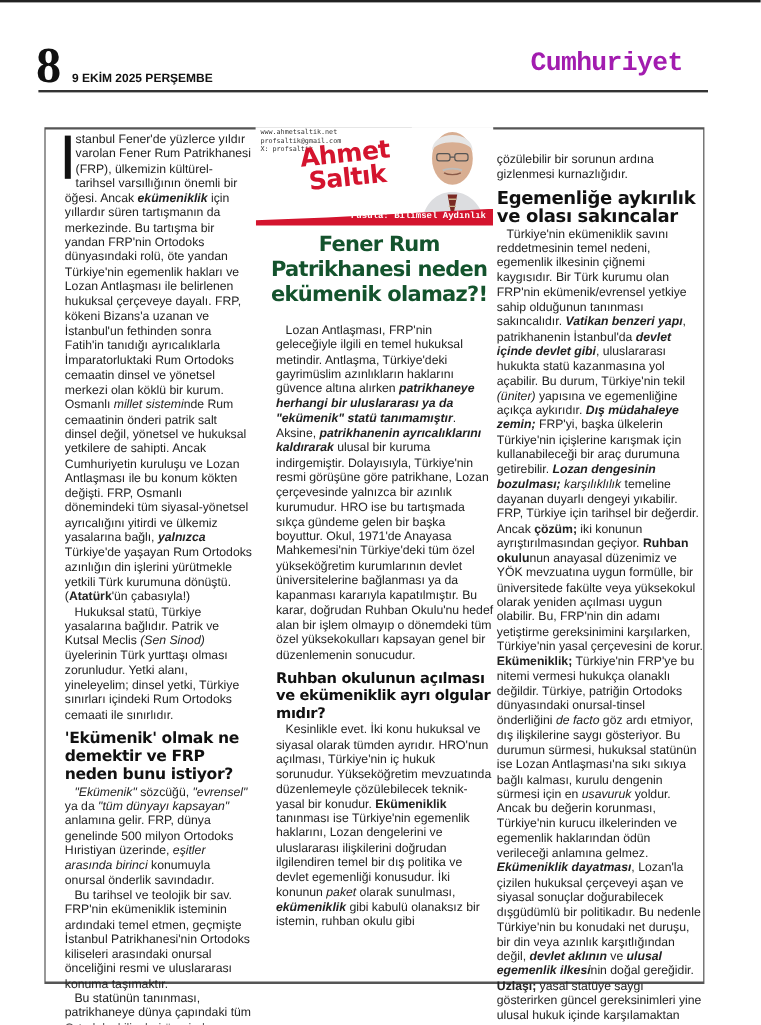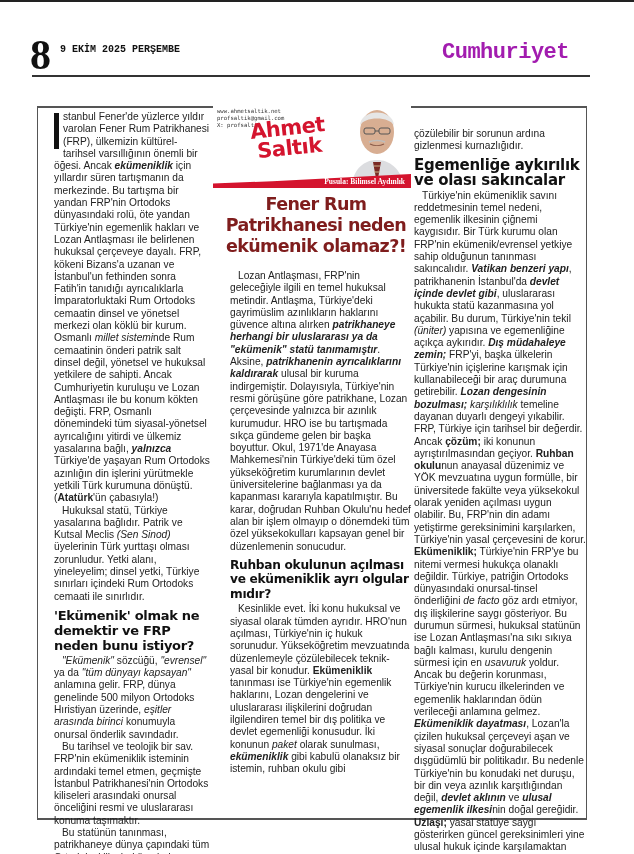--- a/index.html
+++ b/index.html
@@ -1,19 +1,19 @@
 <!DOCTYPE html>
 <html><head>
 <meta charset="utf-8">
 <style>
   html, body { margin:0; padding:0; background:#ffffff; }
   body { width:634px; height:854px; position:relative; overflow:hidden; font-family:"Liberation Sans", sans-serif; color:#1a1a1a; }
   .topline { position:absolute; left:0; top:0; width:634px; height:2px; background:#222; }
   .page-num { position:absolute; left:30px; top:34px; font-family:"Liberation Serif", serif; font-weight:bold; font-size:42px; line-height:42px; color:#111; }
-  .date { position:absolute; left:60px; top:44px; font-family:Liberation Mono, monospace; font-weight:bold; font-size:10px; letter-spacing:0px; color:#111; }
+  .date { position:absolute; left:60px; top:60px; font-family:Liberation Sans, sans-serif; font-weight:bold; font-size:10px; letter-spacing:0px; color:#111; }
   .logo { position:absolute; left:442px; top:40px; font-family:Liberation Mono, monospace; font-weight:bold; font-size:22px; color:#a21caf; letter-spacing:-0.5px; }
   .rule { position:absolute; left:32px; top:75px; width:558px; height:2px; background:#333; }
   .frame { position:absolute; left:37px; top:106px; width:550px; height:714px; border:1px solid #555; border-top-width:2px; border-bottom-width:2px; box-sizing:border-box; }
 
   .col { position:absolute; font-size:10.2px; line-height:12.3px; color:#222; }
   .col p { margin:0; text-indent:8px; }
   .col p.noindent { text-indent:0; }
   .col1 { left:54px; top:111px; width:156px; }
   .col2 { left:230px; top:270px; width:182px; }
   .col3 { left:414px; top:128px; width:172px; }
@@ -23,23 +23,23 @@
   .col2 .sub { font-size:12.2px; line-height:14.5px; }
   .col3 .sub { font-size:15px; line-height:15px; }
   b.bi, .bi { font-weight:bold; font-style:italic; }
   i { font-style:italic; }
 
   .banner { position:absolute; left:213px; top:106px; width:198px; height:82px; background:#fff; overflow:hidden; }
   .banner-contact { position:absolute; left:4px; top:2px; font-family:"DejaVu Sans Mono", monospace; font-size:5.6px; line-height:7px; color:#333; }
   .banner-name { position:absolute; left:38px; top:12px; font-family:"DejaVu Sans", sans-serif; font-weight:bold; font-size:21px; line-height:20px; color:#d4142e; text-align:center; transform:rotate(-6deg); letter-spacing:-0.5px; }
   .banner-photo { position:absolute; left:130px; top:-4px; width:68px; height:86px; }
   .banner-strip { position:absolute; left:0; top:68px; width:198px; height:16px; background:#d4142e; clip-path:polygon(0 60%, 30% 45%, 100% 0, 100% 100%, 0 100%); }
-  .banner-strip-text { position:absolute; right:6px; top:71px; font-family:Liberation Serif, serif; font-weight:bold; font-size:7.5px; color:#fff; }
+  .banner-strip-text { position:absolute; right:6px; top:71px; font-family:Liberation Mono, monospace; font-weight:bold; font-size:7.5px; color:#fff; }
 
-  .headline { position:absolute; left:218px; top:194px; width:196px; font-family:"DejaVu Sans", sans-serif; font-weight:bold; font-size:17.5px; line-height:21px; color:#7f1d1d; text-align:center; letter-spacing:-0.6px; }
+  .headline { position:absolute; left:218px; top:194px; width:196px; font-family:"DejaVu Sans", sans-serif; font-weight:bold; font-size:17.5px; line-height:21px; color:#14532d; text-align:center; letter-spacing:-0.6px; }
 </style>
 </head>
 <body>
 
 <div class="topline"></div>
 <div class="page-num">8</div>
 <div class="date">9 EKİM 2025 PERŞEMBE</div>
 <div class="logo">Cumhuriyet</div>
 <div class="rule"></div>
 

